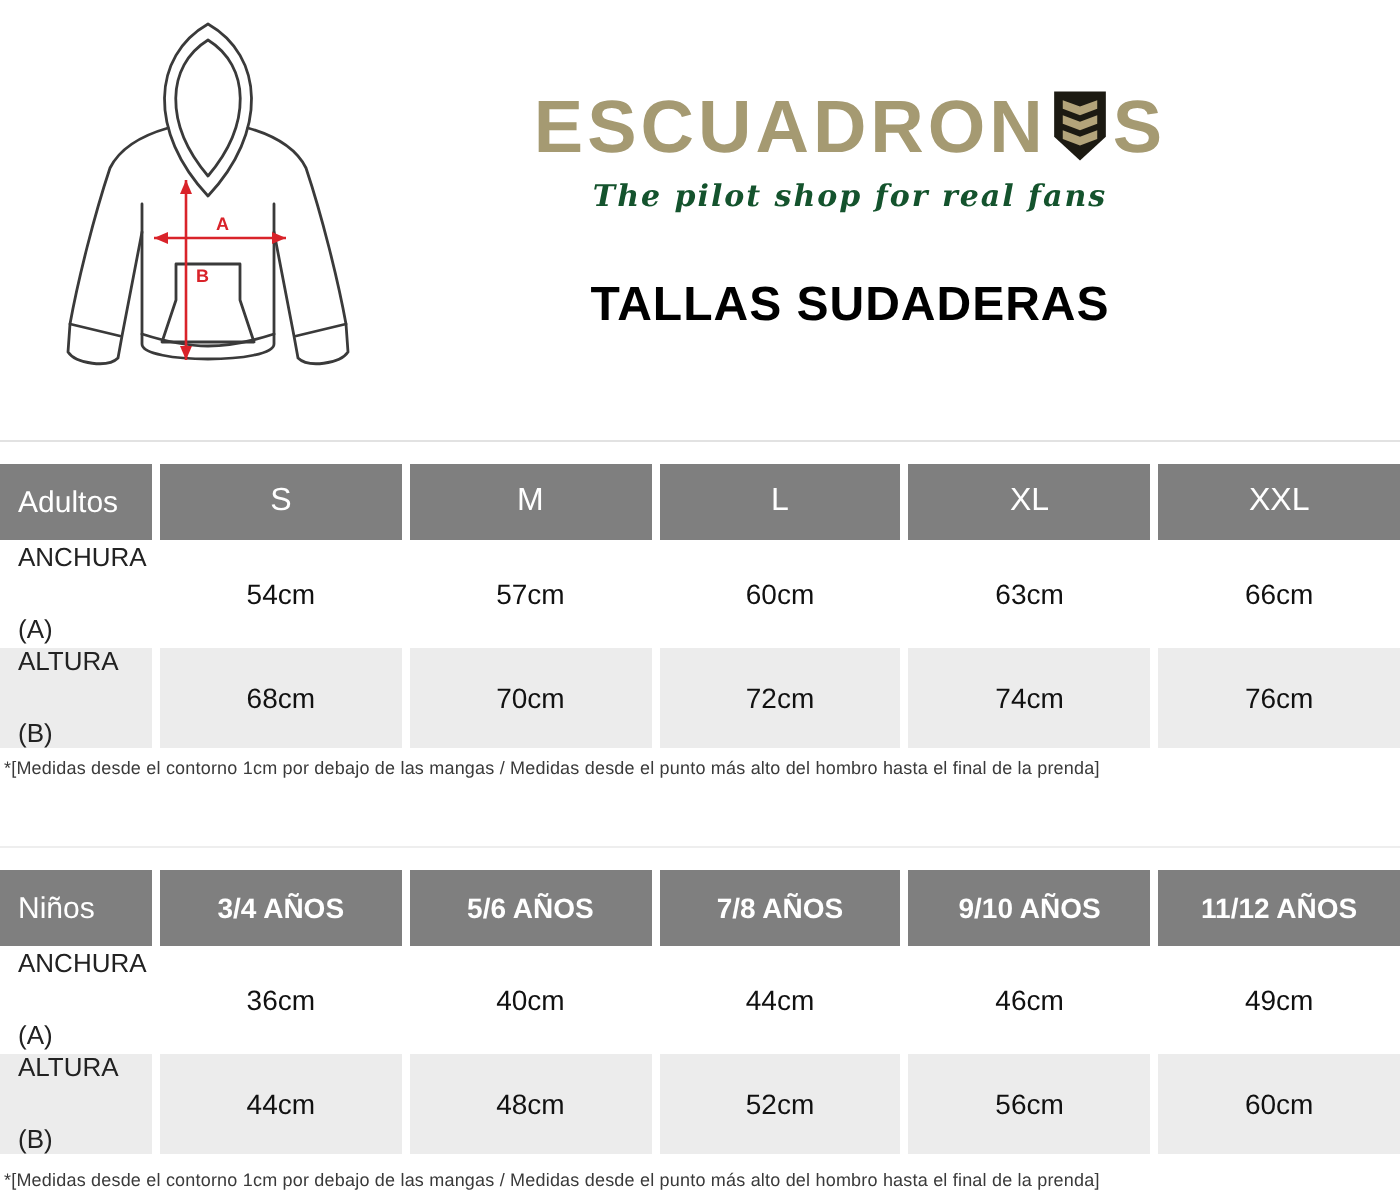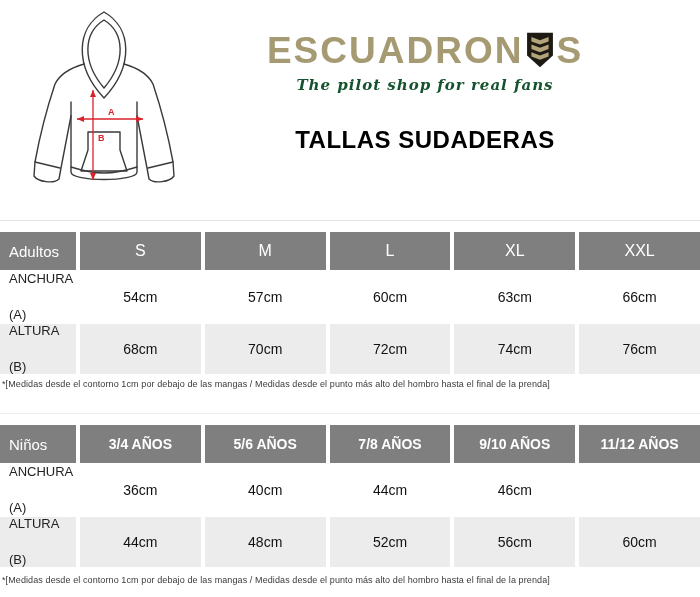--- a/index.html
+++ b/index.html
@@ -11,21 +11,21 @@
     color: #1a1a1a;
     overflow: hidden;
   }
 
   
   .hero { position: absolute; top: 0; left: 0; width: 700px; height: 220px; }
 
   .hoodie-wrap { position: absolute; left: 14px; top: 4px; width: 180px; height: 200px; }
 
   .brand-col {
-    position: absolute; left: 235px; top: 26px; width: 380px;
+    position: absolute; left: 235px; top: 39px; width: 380px;
     text-align: center;
   }
   .brand-line {
     display: flex; align-items: center; justify-content: center;
     height: 48px;
   }
   .brand-text {
     font-weight: 700;
     font-size: 37px;
     letter-spacing: 2px;
@@ -44,21 +44,21 @@
     margin-top: 32px;
     font-size: 24px;
     font-weight: 700;
     color: #000;
     letter-spacing: 0.5px;
   }
 
   
   .table-block { position: absolute; left: 0; width: 700px; }
   .table-block.adults { top: 220px; border-top: 1px solid #e2e2e2; }
-  .table-block.kids   { top: 413px; border-top: 1px solid #eeeeee; }
+  .table-block.kids   { top: 423px; border-top: 1px solid #eeeeee; }
 
   .grid-row {
     display: grid;
     grid-template-columns: 76px repeat(5, 1fr);
     column-gap: 4px;
   }
   .thead { margin-top: 11px; border-radius: 18px; }
   .thead .cell {
     background: #7f7f7f;
     color: #ffffff;
@@ -199,20 +199,21 @@
 
   <div class="grid-row trow plain">
     <div class="cell label-cell">
       <span>ANCHURA</span>
       <span>(A)</span>
     </div>
     <div class="cell">36cm</div>
     <div class="cell">40cm</div>
     <div class="cell">44cm</div>
     <div class="cell">46cm</div>
+    <div class="cell">49cm</div>
   </div>
 
   <div class="grid-row trow alt">
     <div class="cell label-cell">
       <span>ALTURA</span>
       <span>(B)</span>
     </div>
     <div class="cell">44cm</div>
     <div class="cell">48cm</div>
     <div class="cell">52cm</div>

